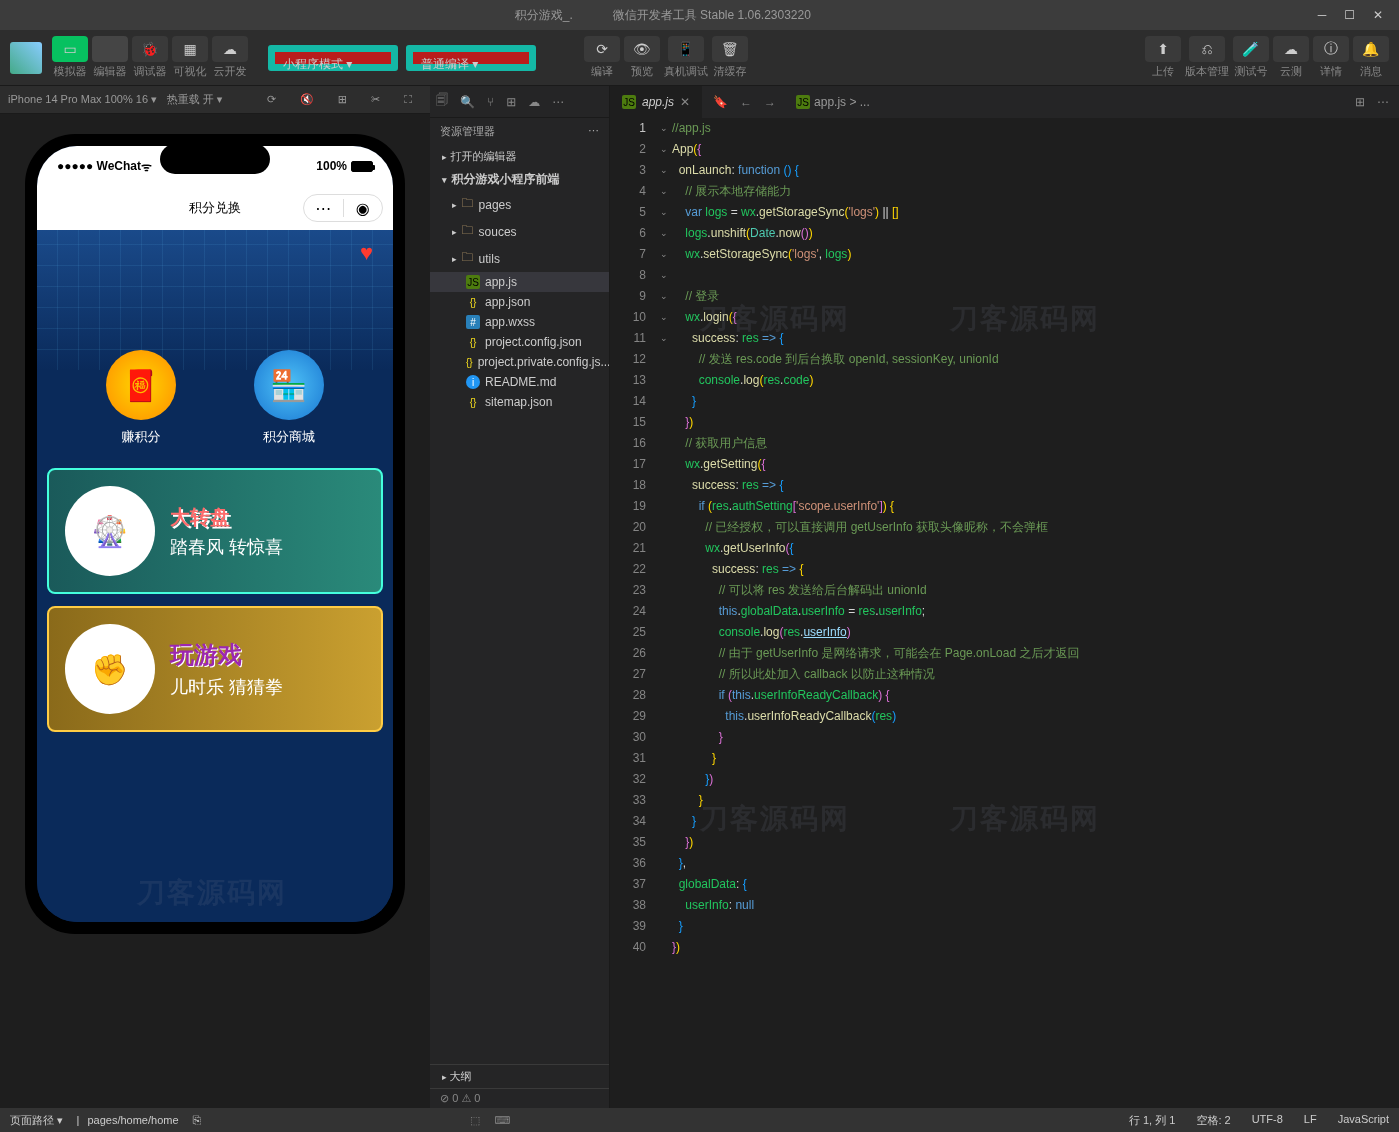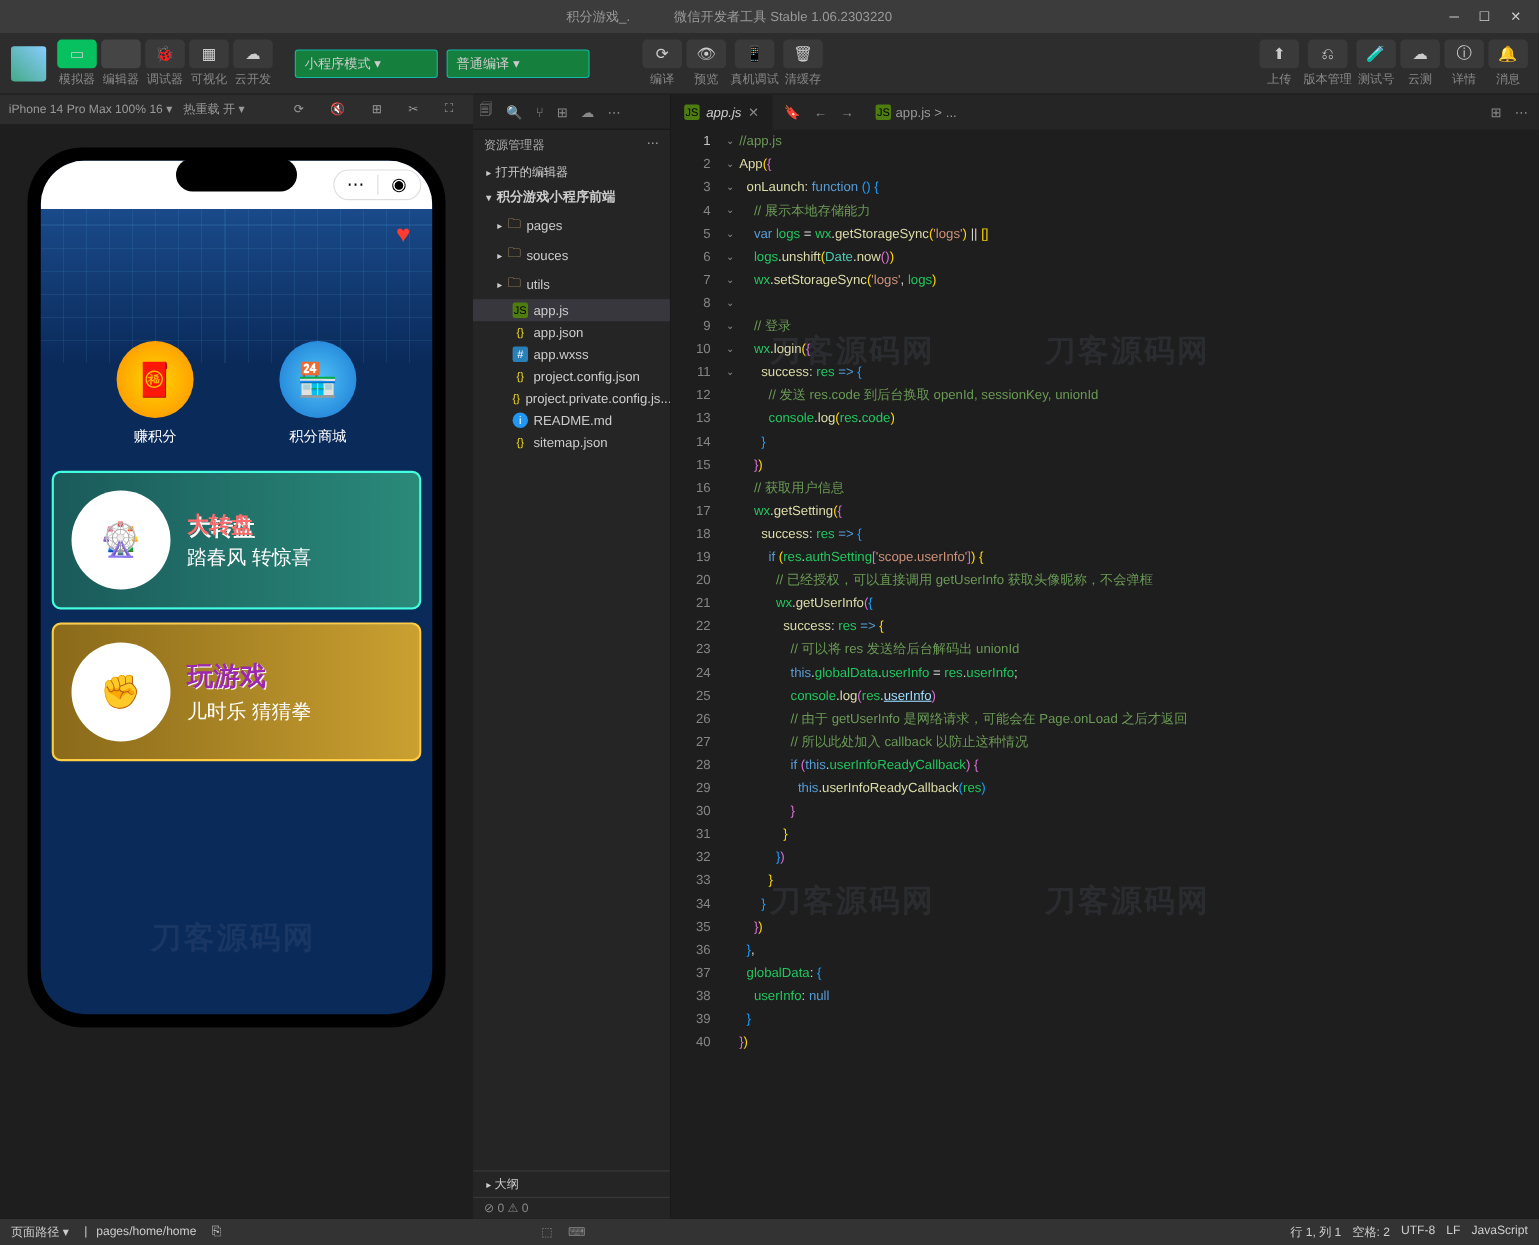--- a/index.html
+++ b/index.html
@@ -10,21 +10,21 @@
 .titlebar .win-controls { display: flex; gap: 18px; padding-right: 8px; }
 .win-controls span { cursor: pointer; }
 .toolbar { height: 56px; background: #2d2d2d; display: flex; align-items: center; padding: 0 10px; border-bottom: 1px solid #1a1a1a; }
 .toolbar .avatar { width: 32px; height: 32px; background: linear-gradient(45deg,#4a8,#8cf); border-radius: 3px; margin-right: 10px; }
 .toolbar .tool-group { display: flex; gap: 4px; margin-right: 20px; }
 .toolbar .tool-btn { width: 36px; height: 26px; background: #3a3a3a; border-radius: 4px; display: flex; flex-direction: column; align-items: center; justify-content: center; cursor: pointer; }
 .toolbar .tool-btn.green { background: #07c160; }
 .toolbar .tool-btn.grey { background: #454545; }
 .toolbar .tool-label { font-size: 11px; color: #888; text-align: center; margin-top: 2px; }
 .toolbar .tool-col { display: flex; flex-direction: column; align-items: center; }
-.toolbar select, .toolbar .sel { background: #15803d; border: 1px solid #14b8a6; color: #ccc; padding: 4px 8px; border-radius: 3px; margin-right: 8px; width: 130px; height: 26px; }
+.toolbar select, .toolbar .sel { background: #b91c1c; border: 7px solid #14b8a6; color: #ccc; padding: 4px 8px; border-radius: 3px; margin-right: 8px; width: 130px; height: 26px; }
 .toolbar .spacer { flex: 1; }
 .toolbar .right-tools { display: flex; gap: 4px; }
 .main { display: flex; height: calc(100% - 86px - 24px); }
 .simulator { width: 430px; background: #1e1e1e; display: flex; flex-direction: column; }
 .sim-header { height: 28px; background: #2d2d2d; display: flex; align-items: center; padding: 0 8px; border-bottom: 1px solid #1a1a1a; }
 .sim-header span { color: #999; font-size: 11px; margin-right: 10px; }
 .sim-header .sim-icons { margin-left: auto; display: flex; gap: 14px; color: #888; }
 .phone { margin: 20px auto; width: 380px; height: 800px; background: #000; border-radius: 50px; padding: 12px; position: relative; }
 .phone-inner { width: 100%; height: 100%; background: #0a2a5a; border-radius: 40px; overflow: hidden; position: relative; }
 .notch { position: absolute; top: 10px; left: 50%; transform: translateX(-50%); width: 110px; height: 30px; background: #000; border-radius: 20px; z-index: 10; }
@@ -91,21 +91,21 @@
 .c-func { color: #dcdcaa; }
 .c-string { color: #ce9178; }
 .c-prop { color: #22c55e; }
 .c-type { color: #4ec9b0; }
 .c-paren { color: #ffd700; }
 .c-paren2 { color: #da70d6; }
 .c-paren3 { color: #179fff; }
 .c-link { color: #9cdcfe; text-decoration: underline; }
 .statusbar { height: 24px; background: #333; display: flex; align-items: center; padding: 0 10px; font-size: 11px; color: #ccc; }
 .statusbar .sb-item { margin-right: 14px; }
-.statusbar .sb-right { margin-left: auto; display: flex; gap: 10px; }
+.statusbar .sb-right { margin-left: auto; display: flex; gap: 21px; }
 .tool-icon { font-size: 14px; color: #ccc; }
 </style>
 </head>
 <body>
 
 <div class="titlebar">
   <div class="title-center">
     <span>积分游戏_.</span>
     <span>微信开发者工具 Stable 1.06.2303220</span>
   </div>
@@ -230,20 +230,30 @@
         <span>⟳</span>
         <span>🔇</span>
         <span>⊞</span>
         <span>✂</span>
         <span>⛶</span>
       </div>
     </div>
     <div class="phone">
       <div class="notch"></div>
       <div class="phone-inner">
+        <div class="status-bar">
+          <span>●●●●●  WeChat</span>
+            <span>ᯤ</span>
+          <div class="sb-right">
+            <span>100%</span>
+            <div class="battery">
+                <div class="battery-fill"></div>
+              </div>
+          </div>
+        </div>
         <div class="nav-bar">
           <span class="nav-title">积分兑换</span>
           <div class="nav-capsule">
             <span>⋯</span>
             <div class="divider"></div>
             <span>◉</span>
           </div>
         </div>
         <div class="app-content">
           <div class="circuit-bg">

